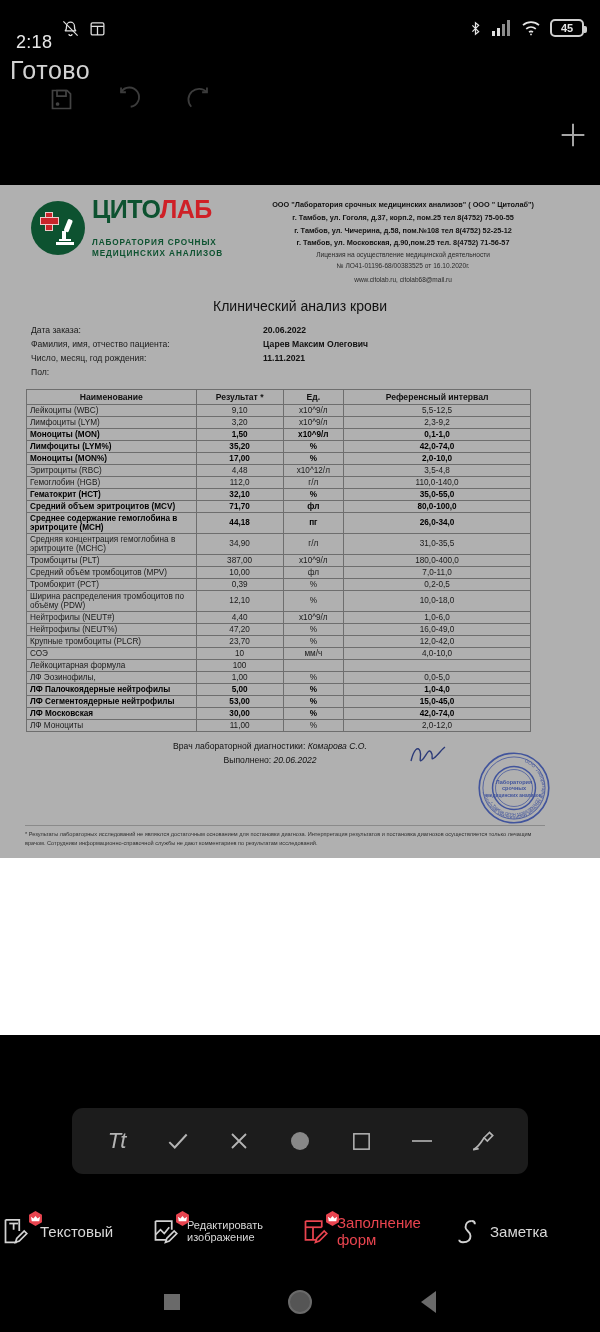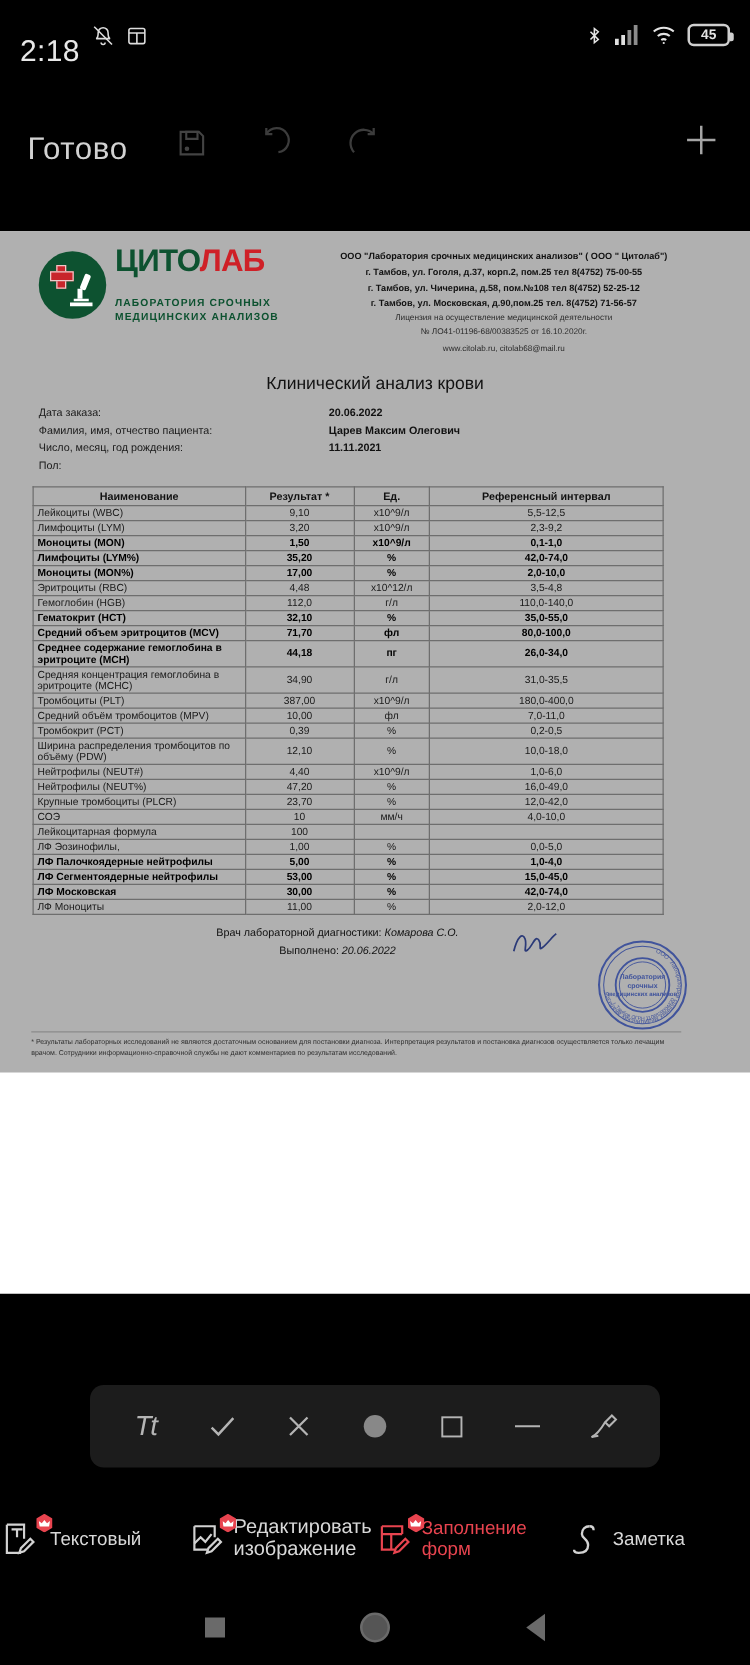--- a/index.html
+++ b/index.html
@@ -11,37 +11,38 @@
   }
   .screen { position: relative; width: 600px; height: 1332px; background: #000; }
 
   
   .statusbar {
     height: 56px; display: flex; align-items: center;
     justify-content: space-between; padding: 0 16px;
     color: #e8e8e8;
   }
   .sb-left { display: flex; align-items: center; gap: 9px; }
-  .sb-time { font-size: 24px; letter-spacing: .3px; margin-top: 28px; }
+  .sb-time { font-size: 18px; letter-spacing: .3px; margin-top: 28px; }
   .sb-right { display: flex; align-items: center; gap: 9px; }
   .ic { display: inline-block; line-height: 0; }
   .battery {
     width: 34px; height: 18px; border: 2px solid #cfcfcf; border-radius: 5px;
     position: relative; display: flex; align-items: center; justify-content: center;
     font-size: 11px; color: #e4e4e4; font-weight: bold;
   }
   .battery:after {
     content: ""; position: absolute; right: -5px; top: 5px;
     width: 3px; height: 7px; background: #cfcfcf; border-radius: 0 2px 2px 0;
   }
 
   
   .apptoolbar {
-    height: 78px; display: flex; align-items: flex-end; padding: 0 22px;
+    height: 78px; display: flex; align-items: flex-start; padding: 0 10px;
     color: #d6d6d6;
+    flex-direction: column;
   }
   .done-btn { font-size: 25px; color: #d2d2d2; letter-spacing: .5px; }
   .tb-icons { display: flex; align-items: center; gap: 40px; margin-left: 38px; }
   .tb-ic { opacity: .55; }
   .plus-btn { margin-left: auto; opacity: .8; }
 
   
   .doc-scroll { position: absolute; top: 185px; left: 0; width: 600px; height: 850px; background: #ffffff; }
   .page { width: 600px; padding: 6px 25px 10px 25px; background: #b0b0b0; color: #111; }
 
@@ -127,21 +128,21 @@
     flex: 1; display: flex; flex-direction: row; align-items: center; gap: 6px;
     color: #d8d8d8; position: relative;
   }
   .nav-ic-wrap { position: relative; width: 34px; height: 30px; }
   .crown {
     position: absolute; right: -9px; top: -5px; width: 15px; height: 15px;
     background: #e8444f; clip-path: polygon(50% 0%, 93% 25%, 93% 75%, 50% 100%, 7% 75%, 7% 25%);
     display: flex; align-items: center; justify-content: center;
   }
   .nav-label { font-size: 15px; }
-  .nav-item.small .nav-label { font-size: 16px; }
+  .nav-item.small .nav-label { font-size: 11px; }
   .nav-item.active { color: #e8444f; }
 
   
   .sysnav {
     position: absolute; left: 0; top: 1272px; width: 600px; height: 60px;
     display: flex; align-items: center; justify-content: space-around; padding: 0 110px;
   }
   .sys-sq { width: 16px; height: 16px; background: #6a6a6a; }
   .sys-circ { width: 24px; height: 24px; border-radius: 50%; border: 2px solid #6a6a6a; background: #555; }
   .sys-tri {

